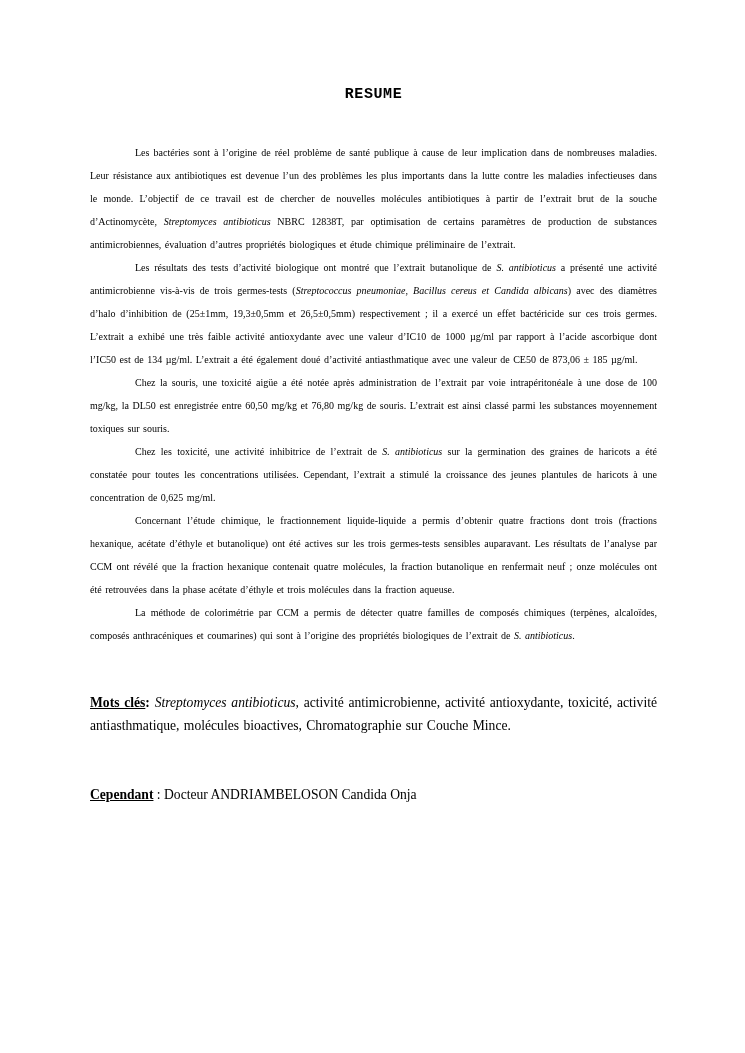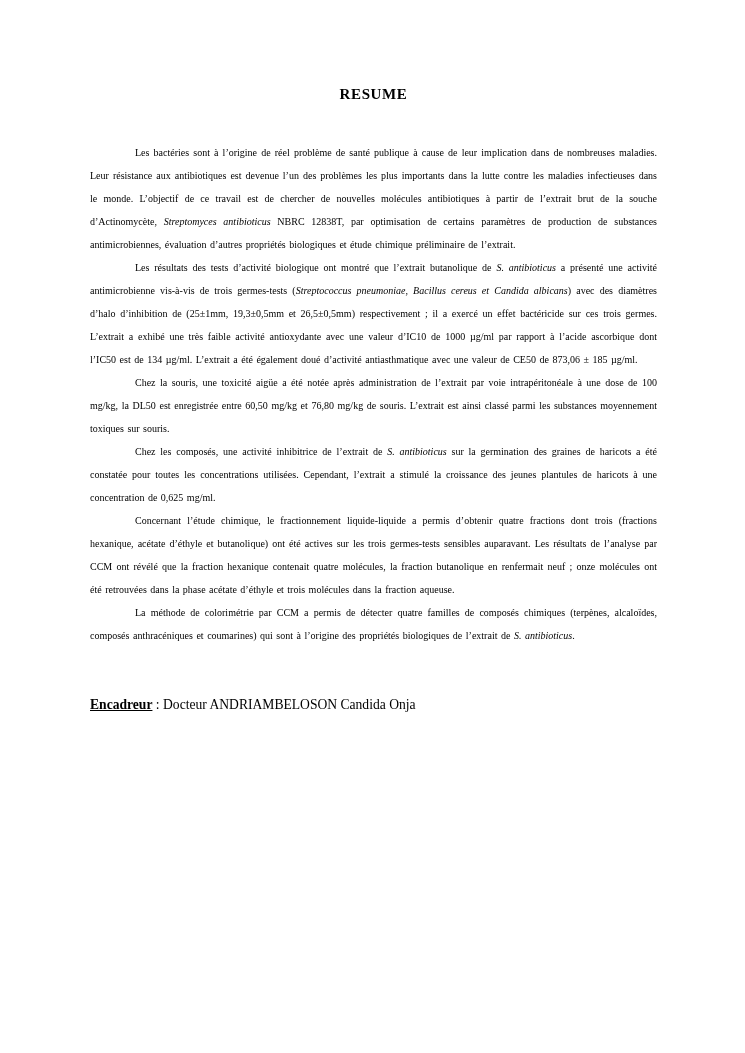--- a/index.html
+++ b/index.html
@@ -15,20 +15,21 @@
     width: 745px;
     height: 1053px;
     padding: 86px 88px 0 90px;
   }
   .doc-title {
     font-size: 15px;
     font-weight: bold;
     text-align: center;
     letter-spacing: 0.6px;
     margin-bottom: 38px;
+    font-family: Liberation Mono, monospace;
   }
   .abstract-body p.para {
     font-size: 10px;
     line-height: 23px;
     text-align: justify;
     text-indent: 45px;
     word-spacing: 1px;
   }
   p.keywords-line {
     margin-top: 44px;
@@ -50,21 +51,22 @@
 <body>
 
 <div class="page">
 
   <h1 class="doc-title">RESUME</h1>
 
   <div class="abstract-body">
     <p class="para"><span>Les bactéries sont à l’origine de réel problème de santé publique à cause de leur implication dans de nombreuses maladies. Leur résistance aux antibiotiques est devenue l’un des problèmes les plus importants dans la lutte contre les maladies infectieuses dans le monde. L’objectif de ce travail est de chercher de nouvelles molécules antibiotiques à partir de l’extrait brut de la souche d’Actinomycète, </span><span class="run-i">Streptomyces antibioticus</span><span> NBRC 12838T, par optimisation de certains paramètres de production de substances antimicrobiennes, évaluation d’autres propriétés biologiques  et étude chimique  préliminaire  de l’extrait.</span></p>
     <p class="para"><span>Les résultats des tests d’activité biologique ont montré que l’extrait butanolique de </span><span class="run-i">S. antibioticus</span><span> a présenté une activité antimicrobienne vis-à-vis de trois germes-tests (</span><span class="run-i">Streptococcus pneumoniae</span><span>, </span><span class="run-i">Bacillus cereus et Candida albicans</span><span>) avec des diamètres d’halo d’inhibition de (25±1mm, 19,3±0,5mm et 26,5±0,5mm)  respectivement ; il a exercé un effet bactéricide sur ces trois germes. L’extrait a exhibé une très faible activité antioxydante avec une valeur d’IC10 de 1000 µg/ml par rapport à l’acide ascorbique dont l’IC50 est de 134 µg/ml. L’extrait a été également doué d’activité antiasthmatique avec une valeur de CE50 de 873,06 ± 185 µg/ml.</span></p>
     <p class="para"><span>Chez la souris, une toxicité aigüe a été notée après administration de l’extrait par voie intrapéritonéale à une dose de 100 mg/kg, la DL50 est enregistrée entre 60,50 mg/kg et 76,80 mg/kg de souris. L’extrait est ainsi classé parmi les substances moyennement toxiques sur souris.</span></p>
-    <p class="para"><span>Chez les composés, une activité inhibitrice de l’extrait de </span><span class="run-i">S. antibioticus</span><span> sur la germination des graines de haricots a été constatée pour toutes les concentrations utilisées. Cependant, l’extrait a stimulé la croissance des jeunes plantules de haricots à une concentration de 0,625 mg/ml.</span></p>
+    <p class="para"><span>Chez les toxicité, une activité inhibitrice de l’extrait de </span><span class="run-i">S. antibioticus</span><span> sur la germination des graines de haricots a été constatée pour toutes les concentrations utilisées. Cependant, l’extrait a stimulé la croissance des jeunes plantules de haricots à une concentration de 0,625 mg/ml.</span></p>
     <p class="para"><span>Concernant l’étude chimique, le fractionnement liquide-liquide a permis d’obtenir quatre fractions dont trois (fractions hexanique, acétate d’éthyle et butanolique) ont été actives sur les trois germes-tests sensibles auparavant. Les résultats de l’analyse par CCM ont révélé que la fraction hexanique contenait quatre molécules, la fraction butanolique en renfermait neuf ; onze molécules ont été retrouvées dans la phase acétate d’éthyle et trois molécules dans la fraction aqueuse.</span></p>
     <p class="para"><span>La méthode de colorimétrie par CCM a permis de détecter quatre familles de composés chimiques (terpènes, alcaloïdes, composés anthracéniques et coumarines) qui sont à l’origine des propriétés biologiques de l’extrait de </span><span class="run-i">S. antibioticus</span><span>.</span></p>
   </div>
 
+  <p class="keywords-line"><span class="run-b run-u">Mots clés</span><span class="run-b">: </span><span class="run-i">Streptomyces antibioticus,</span><span> activité antimicrobienne, activité antioxydante, toxicité, activité antiasthmatique, molécules bioactives, Chromatographie sur Couche Mince.</span></p>
 
-  <p class="advisor-line"><span class="run-b run-u">Encadreur</span><span> : Docteur ANDRIAMBELOSON  Candida  Onja</span></p>
+  <p class="advisor-line"><span class="run-b run-u">Cependant</span><span> : Docteur ANDRIAMBELOSON  Candida  Onja</span></p>
 
 </div>
 
 </body></html>

